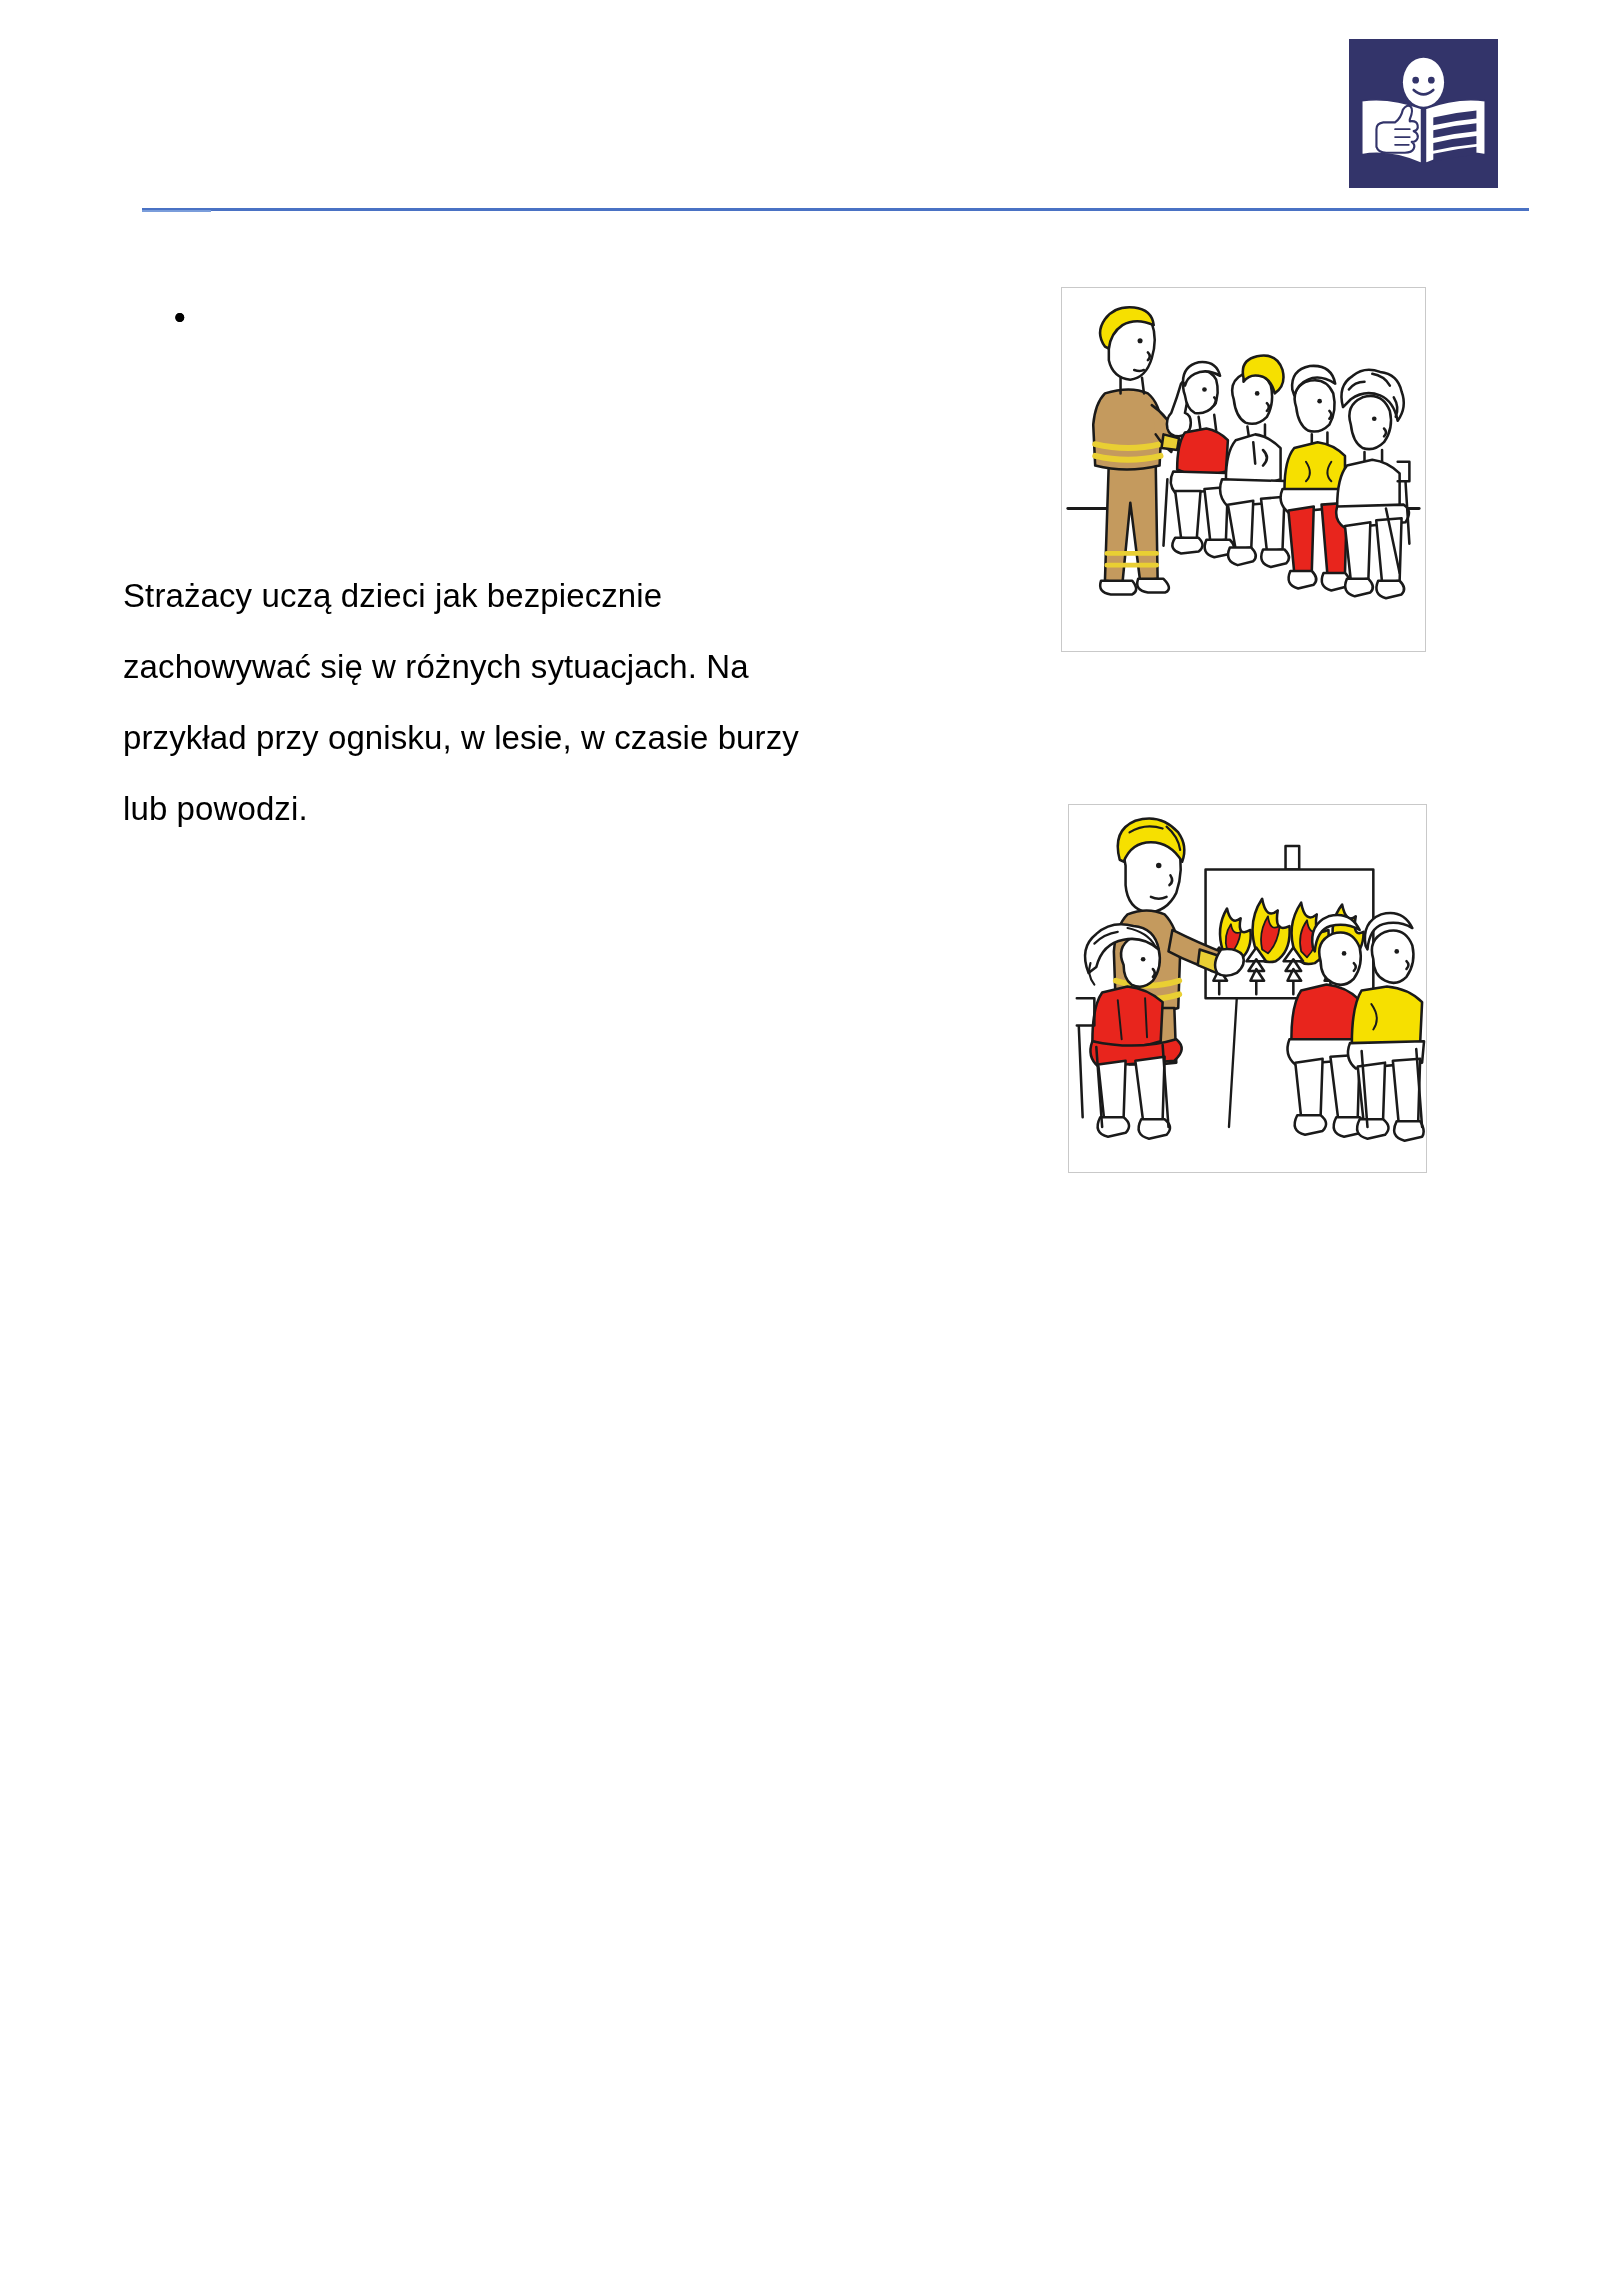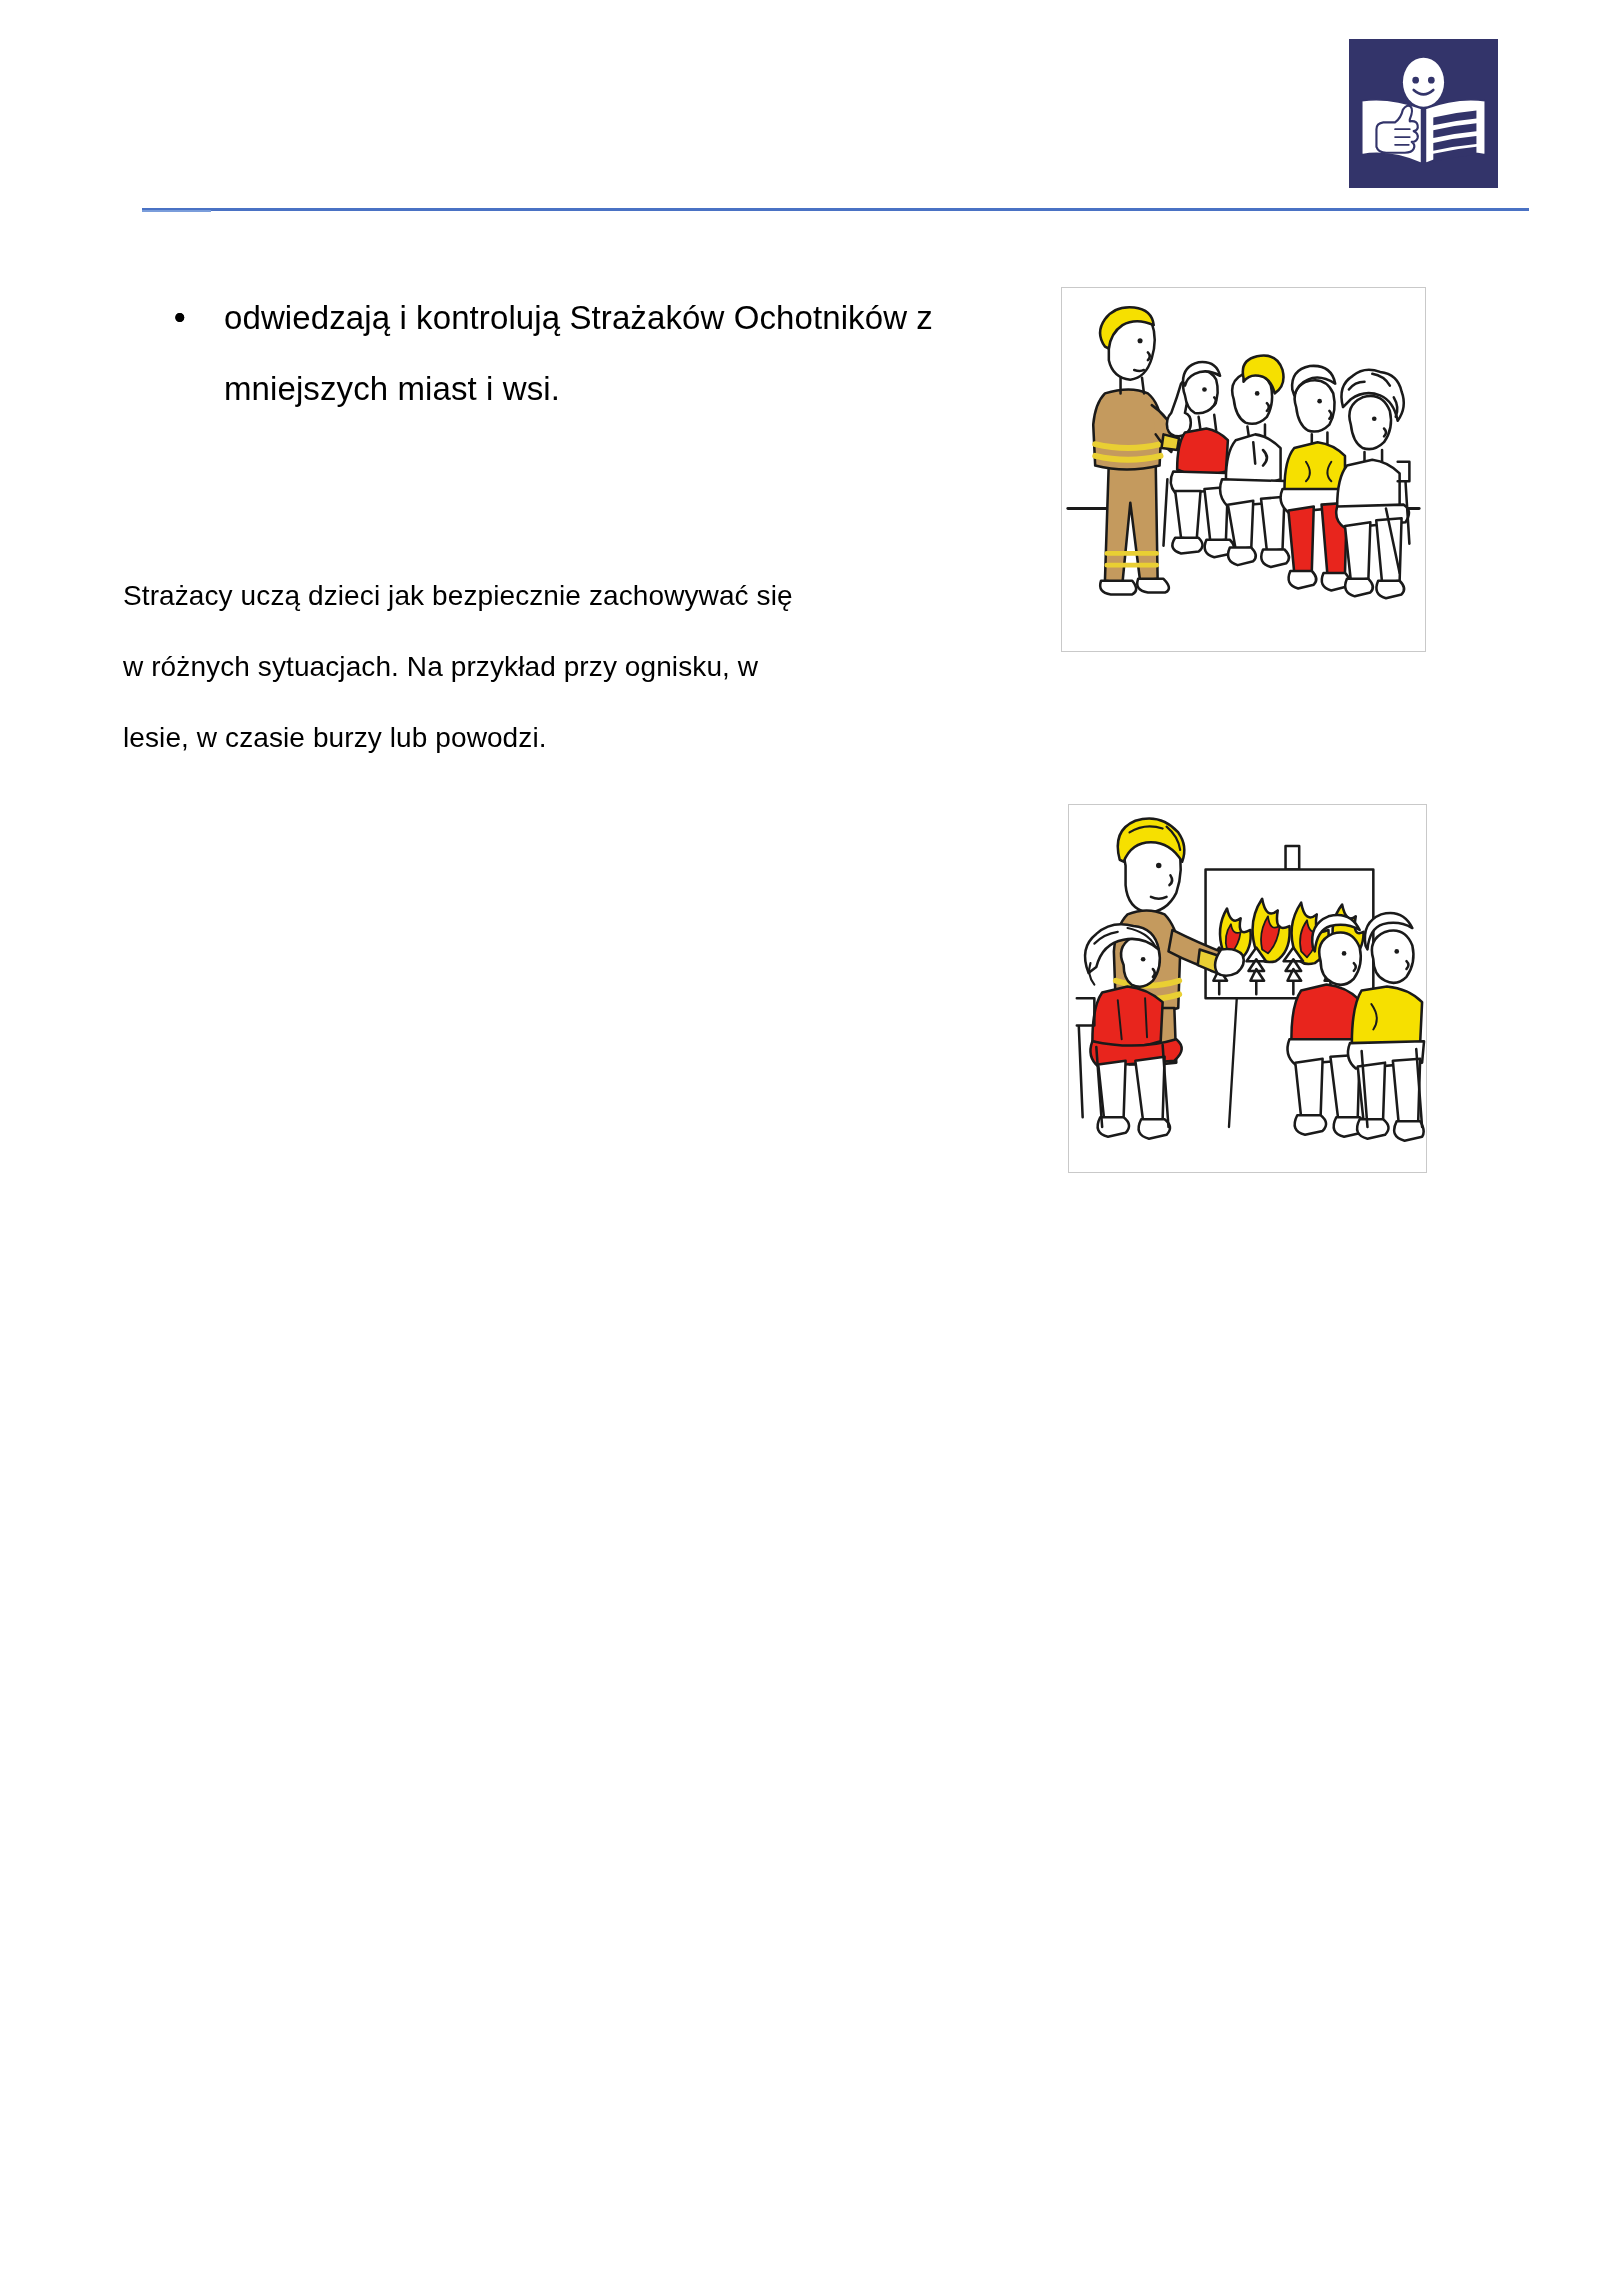--- a/index.html
+++ b/index.html
@@ -100,21 +100,21 @@
     left: 51px;
     top: 0;
     width: 19.6px;
     line-height: 71px;
     font-size: 33px;
     text-align: left;
   }
 
   p.body-paragraph {
     margin: 0;
-    font-size: 28px;
+    font-size: 33px;
     line-height: 71px;
     letter-spacing: 0.1px;
     width: 686px;
   }
 
   .para-block {
     position: absolute;
     left: 123px;
     top: 349px;
     width: 745px;
@@ -184,21 +184,20 @@
 
   <div class="content">
 
     <div class="text-column">
       <ul class="bullet-list">
         <li class="bullet-item">
           <span class="bullet-marker">•</span>
         </li>
         <li class="bullet-item">
           <span class="bullet-marker">•</span>
-          <span>odwiedzają i kontrolują Strażaków Ochotników z mniejszych miast i wsi.</span>
         </li>
       </ul>
     </div>
 
     <div class="para-block">
       <p class="body-paragraph">Strażacy uczą dzieci jak bezpiecznie zachowywać się w różnych sytuacjach. Na przykład przy ognisku, w lesie, w czasie burzy lub powodzi.</p>
     </div>
 
     <div class="illustration" id="illus-training">
       <svg viewBox="0 0 372 372" xmlns="http://www.w3.org/2000/svg" aria-hidden="true">

